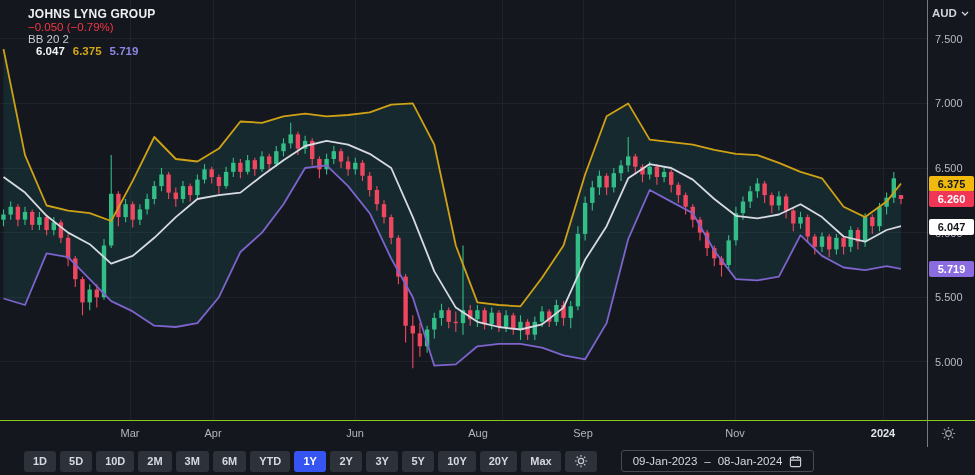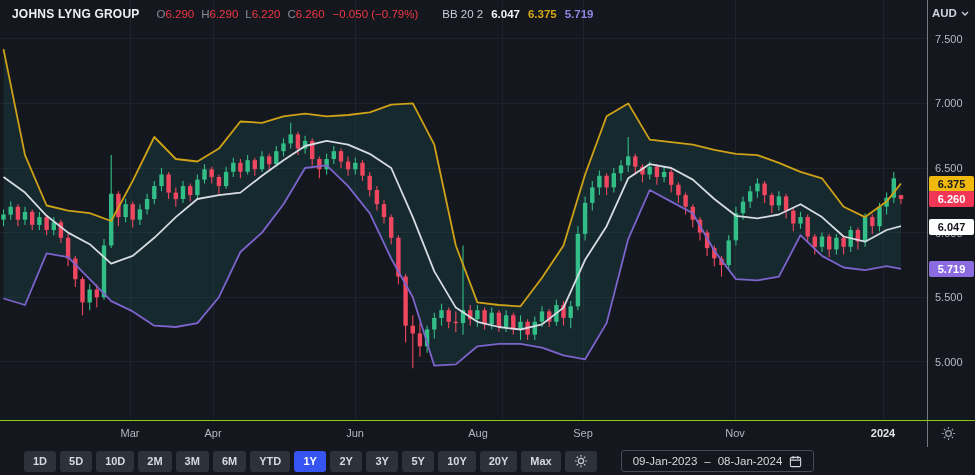--- a/index.html
+++ b/index.html
@@ -8,26 +8,26 @@
        font-family:"Liberation Sans","DejaVu Sans",sans-serif;-webkit-font-smoothing:antialiased;}
   
   .plot{position:absolute;left:0;top:0;width:927px;height:420px;}
   svg{display:block;}
   .grid{stroke:#1e222a;stroke-width:1;shape-rendering:crispEdges;}
   .l-up{fill:none;stroke:#cfa116;stroke-width:1.8;stroke-linejoin:round;}
   .l-mid{fill:none;stroke:#d6dae2;stroke-width:1.8;stroke-linejoin:round;}
   .l-low{fill:none;stroke:#7d63cc;stroke-width:1.8;stroke-linejoin:round;}
   
   .legend{position:absolute;left:12px;top:7px;display:flex;align-items:baseline;white-space:nowrap;
-          font-size:11.5px;color:#9598a1;z-index:5;}
+          font-size:11.5px;color:#9598a1;z-index:5;flex-direction:column;}
   .sym{font-weight:700;font-size:12px;color:#eef0f3;letter-spacing:.2px;margin-right:10px;}
   .ql{color:#868b97;margin-left:7px;}
   .qv{color:#f23645;}
   .chg{color:#f23645;margin-left:8px;}
-  .bbname{color:#c8ccd4;margin-left:24px;}
+  .bbname{color:#c8ccd4;margin-left:16px;}
   .bbv{margin-left:8px;font-weight:700;}
   
   .paxis{position:absolute;left:927px;top:0;width:48px;height:447px;border-left:1px solid #767a85;background:#14181e;}
   .cur{position:absolute;top:7px;left:4px;display:flex;align-items:center;gap:4px;color:#ced2da;
        font-size:11.5px;font-weight:700;cursor:default;}
   .ptick{position:absolute;left:7px;font-size:11px;color:#b6bac3;}
   .pbadge{position:absolute;left:1px;width:45px;height:16px;line-height:16px;text-align:center;
           font-size:11px;font-weight:700;border-radius:2px;}
   
   .taxis{position:absolute;left:0;top:420px;width:975px;height:27px;border-top:1px solid #84cc16;background:#14181e;}
@@ -323,21 +323,20 @@
           <rect x="898.8" y="195.1" width="4.4" height="3.9" fill="#ef4760"></rect>
         </g>
         <polyline class="l-up" points="3.5,49.1 25.0,155.1 46.6,205.5 68.1,210.6 89.7,213.2 111.2,221.0 132.7,180.9 154.3,137.0 175.8,159.0 197.4,161.5 218.9,148.6 240.4,121.5 262.0,122.8 283.5,116.3 305.1,113.7 326.6,116.3 348.1,115.0 369.7,112.4 391.2,104.7 412.8,103.4 434.3,144.7 455.8,245.5 477.4,302.4 498.9,305.0 520.5,306.3 542.0,277.8 563.5,245.5 585.1,174.5 606.6,116.3 628.2,103.4 649.7,139.6 671.2,142.2 692.8,144.7 714.3,149.9 735.9,153.8 757.4,155.1 778.9,162.8 800.5,171.9 822.0,178.3 843.6,206.8 865.1,217.1 886.6,201.6 901.0,183.5"></polyline>
         <polyline class="l-mid" points="3.5,177.0 25.0,192.6 46.6,215.8 68.1,232.6 89.7,244.2 111.2,263.6 132.7,255.9 154.3,237.8 175.8,217.1 197.4,199.0 218.9,195.1 240.4,192.6 262.0,175.8 283.5,160.2 305.1,146.0 326.6,140.9 348.1,144.7 369.7,153.8 391.2,168.0 412.8,217.1 434.3,271.4 455.8,307.6 477.4,321.8 498.9,327.0 520.5,329.5 542.0,324.4 563.5,307.6 585.1,259.8 606.6,226.2 628.2,178.3 649.7,164.1 671.2,168.0 692.8,179.6 714.3,199.0 735.9,215.8 757.4,218.4 778.9,214.5 800.5,204.2 822.0,217.1 843.6,236.5 865.1,241.7 886.6,230.0 901.0,226.2"></polyline>
         <polyline class="l-low" points="3.5,298.5 25.0,305.0 46.6,253.3 68.1,257.2 89.7,279.1 111.2,301.1 132.7,311.4 154.3,325.7 175.8,327.0 197.4,323.1 218.9,297.2 240.4,252.0 262.0,232.6 283.5,204.2 305.1,168.0 326.6,165.4 348.1,186.1 369.7,213.2 391.2,258.5 412.8,297.2 434.3,365.7 455.8,364.4 477.4,346.3 498.9,343.8 520.5,343.8 542.0,347.6 563.5,355.4 585.1,359.3 606.6,323.1 628.2,239.1 649.7,190.0 671.2,201.6 692.8,213.2 714.3,250.7 735.9,279.1 757.4,280.4 778.9,276.6 800.5,235.2 822.0,255.9 843.6,267.5 865.1,270.1 886.6,266.2 901.0,268.8"></polyline>
       </svg>
   </div>
 
   <div class="legend">
     <span class="sym">JOHNS LYNG GROUP</span>
-    <span id="quote-items"><span class="ql">O</span><span class="qv">6.290</span><span class="ql">H</span><span class="qv">6.290</span><span class="ql">L</span><span class="qv">6.220</span><span class="ql">C</span><span class="qv">6.260</span></span>
     <span class="chg">−0.050 (−0.79%)</span>
     <span class="bbname">BB 20 2</span>
     <span id="bb-values"><span class="bbv" style="color:#f2f4f7">6.047</span><span class="bbv" style="color:#d4a716">6.375</span><span class="bbv" style="color:#8d85e4">5.719</span></span>
   </div>
 
   <div class="paxis">
     <div class="cur">
       <span>AUD</span>
       <svg width="8" height="5" viewBox="0 0 8 5">
         <path d="M1 1 L4 4 L7 1" fill="none" stroke="#ced2da" stroke-width="1.3"></path>

